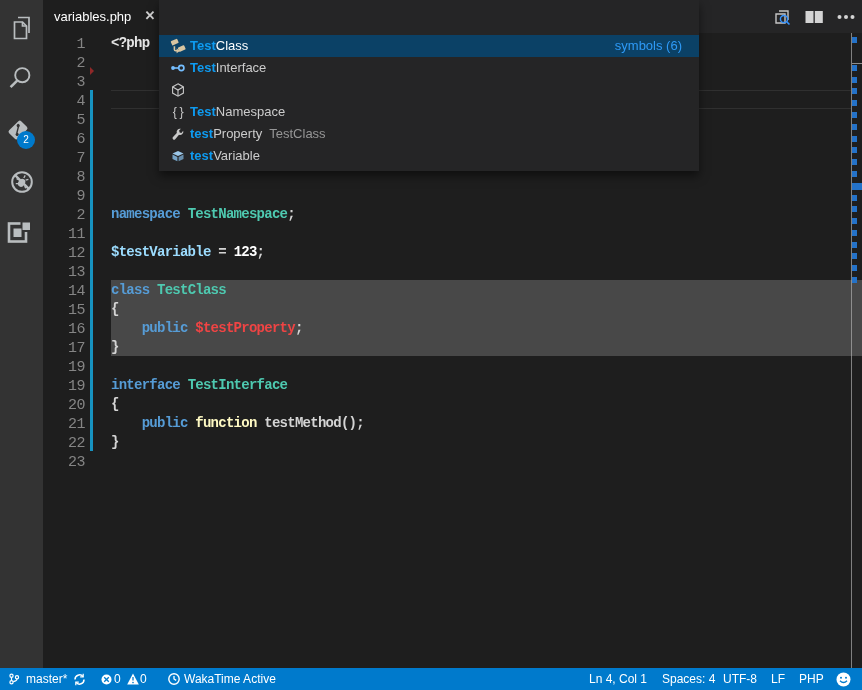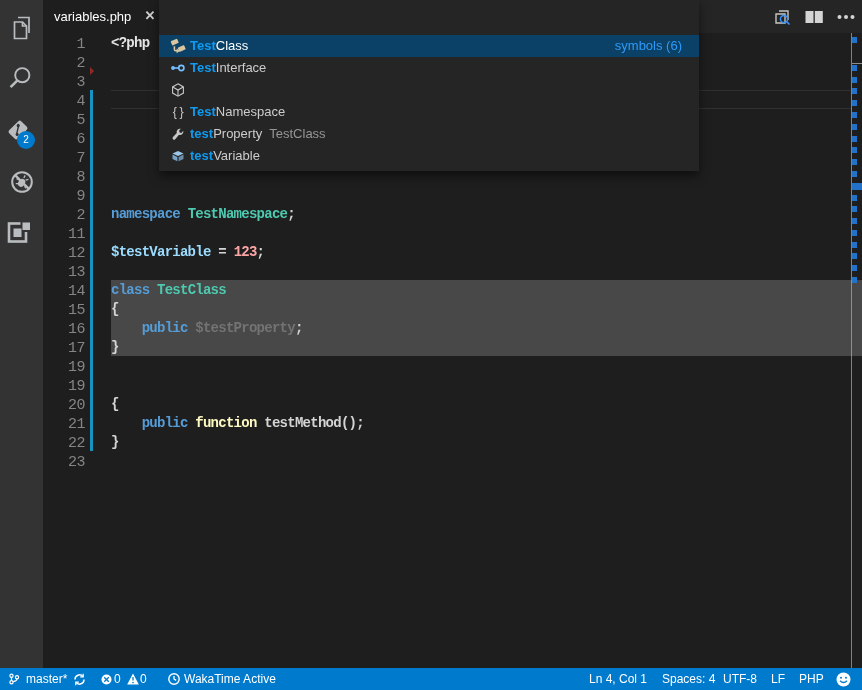--- a/index.html
+++ b/index.html
@@ -139,25 +139,26 @@
       <div class="ln" style="top:287px">16</div>
       <div class="ln" style="top:306px">17</div>
       <div class="ln" style="top:325px">19</div>
       <div class="ln" style="top:344px">19</div>
       <div class="ln" style="top:363px">20</div>
       <div class="ln" style="top:382px">21</div>
       <div class="ln" style="top:401px">22</div>
       <div class="ln" style="top:420px">23</div>
   <div class="cl" style="top:0px"><i style="color:#e5e5e5">&lt;?php</i></div>
       <div class="cl" style="top:171px"><i style="color:#569cd6">namespace</i> <i style="color:#4ec9b0">TestNamespace</i><i style="color:#d4d4d4">;</i></div>
-      <div class="cl" style="top:209px"><i style="color:#9cdcfe">$testVariable</i> <i style="color:#d4d4d4">=</i> <i style="color:#fca5a5">123</i><i style="color:#d4d4d4">;</i></div>
+      <div class="cl" style="top:209px"><i style="color:#9cdcfe">$testVariable</i> <i style="color:#d4d4d4">=</i> <i style="color:#ffffff">123</i><i style="color:#d4d4d4">;</i></div>
       <div class="cl" style="top:247px"><i style="color:#569cd6">class</i> <i style="color:#4ec9b0">TestClass</i></div>
       <div class="cl" style="top:266px"><i style="color:#d4d4d4">{</i></div>
-      <div class="cl" style="top:285px">    <i style="color:#569cd6">public</i> <i style="color:#737373">$testProperty</i><i style="color:#d4d4d4">;</i></div>
+      <div class="cl" style="top:285px">    <i style="color:#569cd6">public</i> <i style="color:#ef4444">$testProperty</i><i style="color:#d4d4d4">;</i></div>
       <div class="cl" style="top:304px"><i style="color:#d4d4d4">}</i></div>
+      <div class="cl" style="top:342px"><i style="color:#569cd6">interface</i> <i style="color:#4ec9b0">TestInterface</i></div>
       <div class="cl" style="top:361px"><i style="color:#d4d4d4">{</i></div>
       <div class="cl" style="top:380px">    <i style="color:#569cd6">public</i> <i style="color:#fef9c3">function</i> <i style="color:#d4d4d4">testMethod();</i></div>
       <div class="cl" style="top:399px"><i style="color:#d4d4d4">}</i></div>
   <div id="ovline"></div>
   <div id="ovcur"></div>
   <div class="om" style="top:4px"></div>
       <div class="om" style="top:32px"></div>
       <div class="om" style="top:44px"></div>
       <div class="om" style="top:55px"></div>
       <div class="om" style="top:67px"></div>

